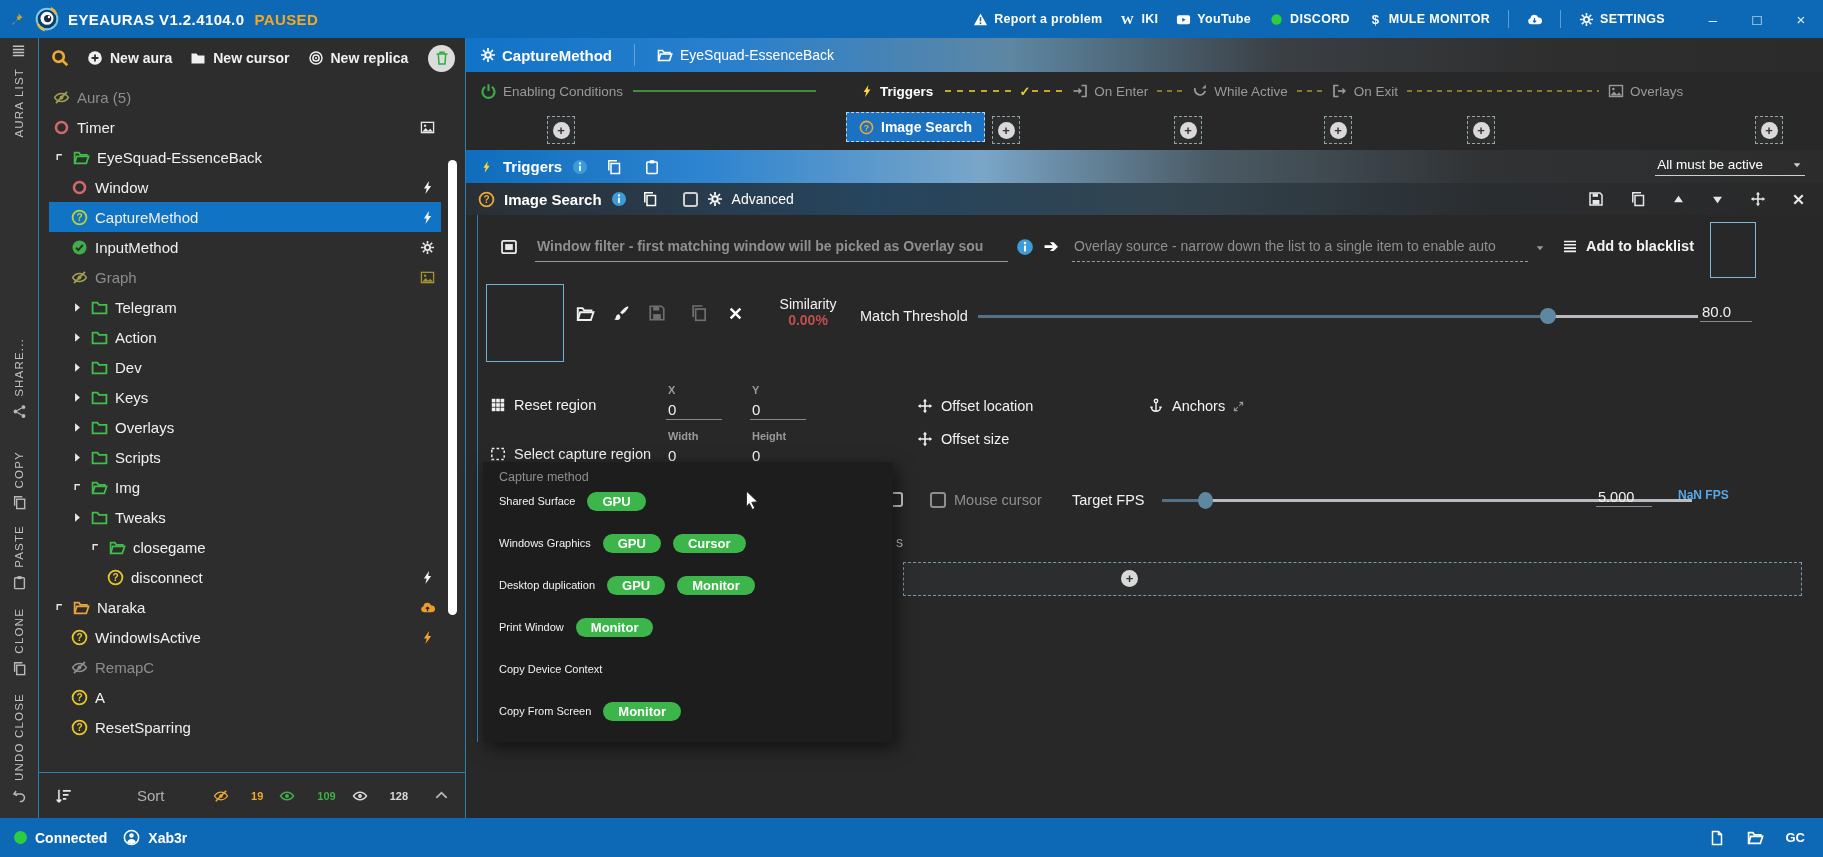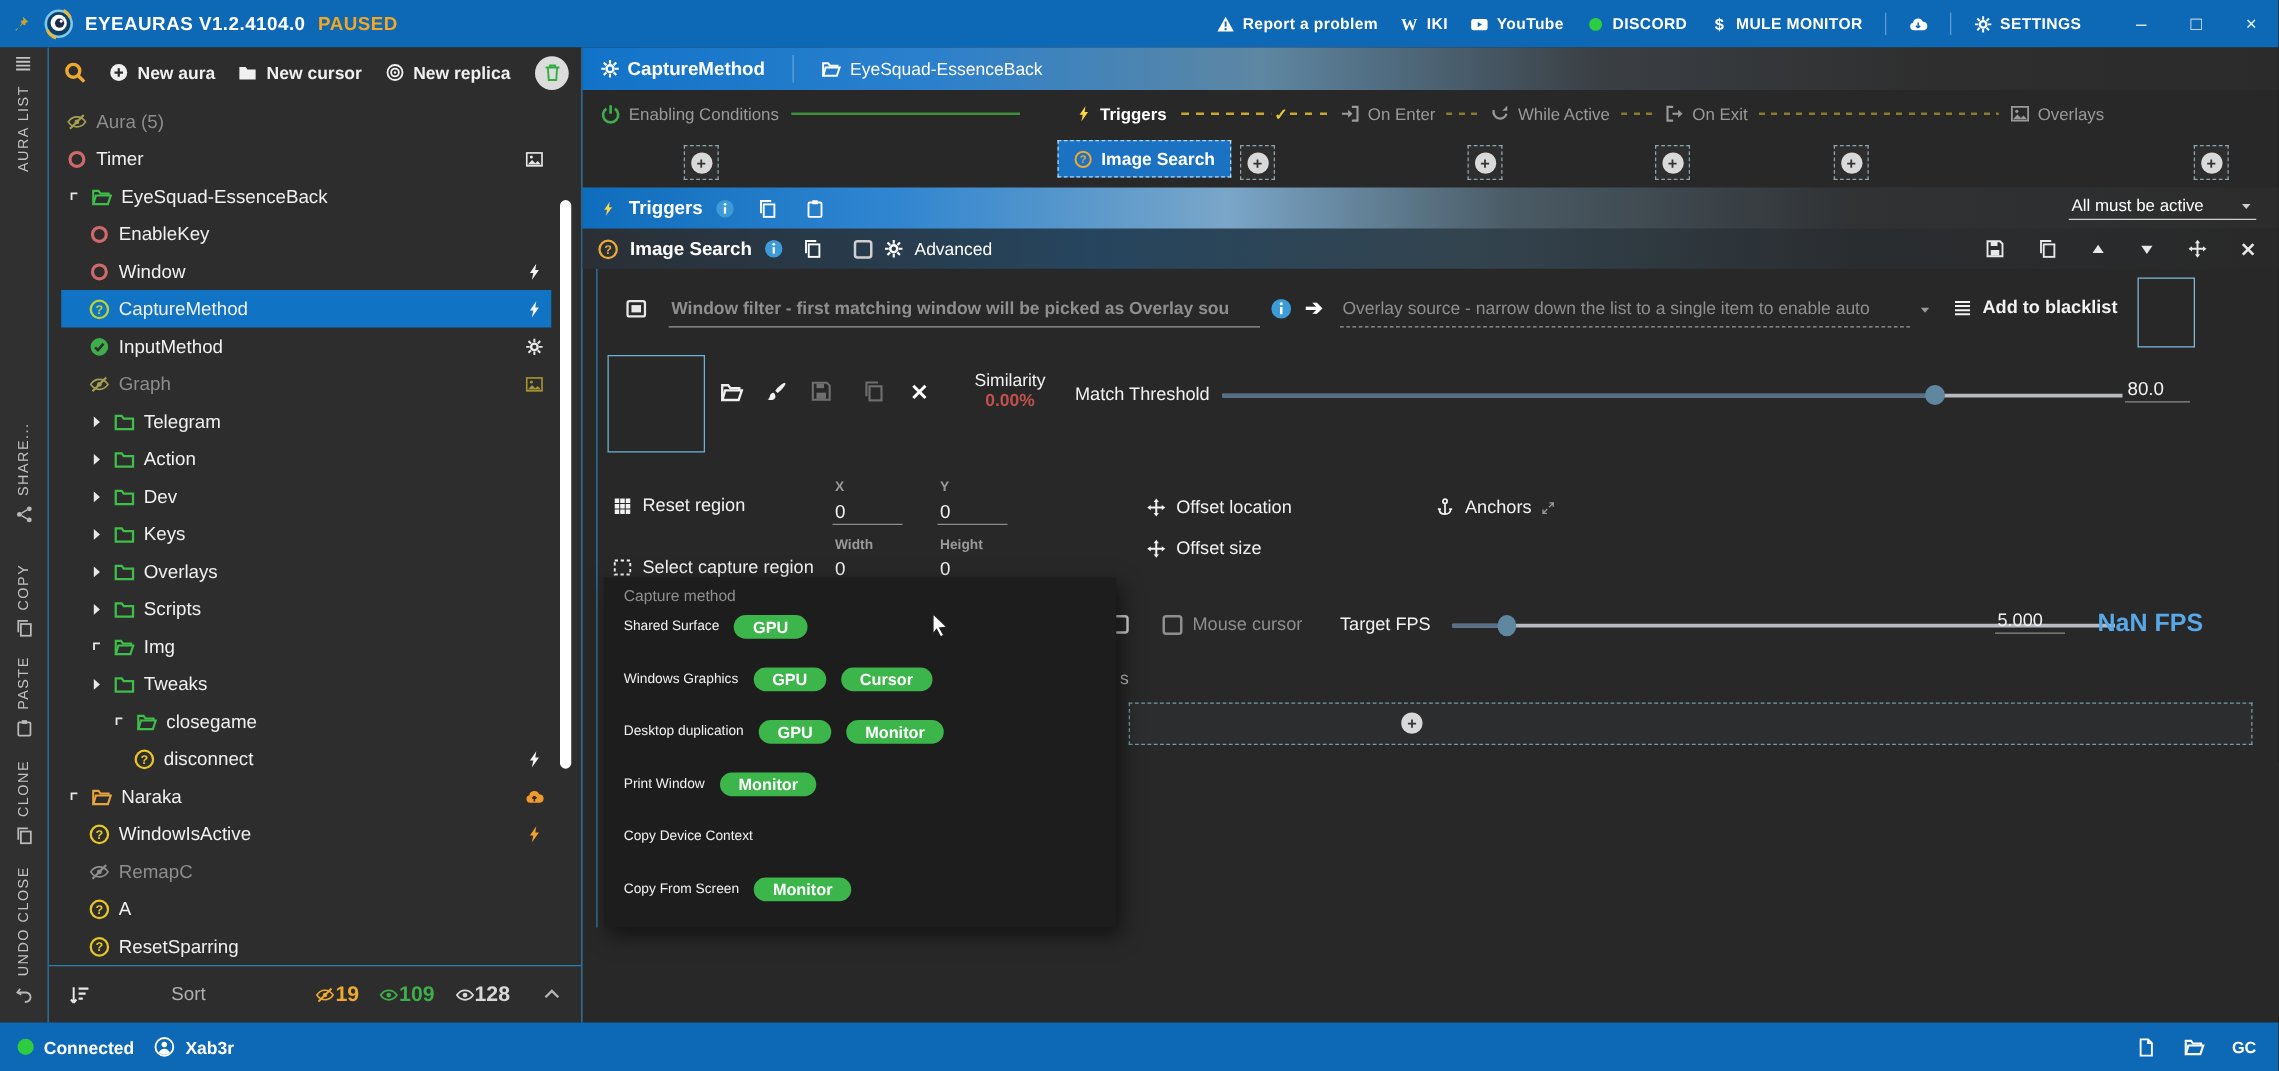--- a/index.html
+++ b/index.html
@@ -35,21 +35,21 @@
   .trow{height:30px;display:flex;align-items:center;margin:0 24px 0 10px;gap:7px;font-size:15px;color:#f0f0f0;}
   .trow .tlabel{white-space:nowrap;}
   .trow.sel{background:#1173c4;}
   .trow.dim .tlabel{color:#8d8d8d;}
   .trow .badge{margin-left:auto;margin-right:6px;}
   .marker{width:13px;height:13px;color:#e8e8e8;}
   .tree-scrollbar{position:absolute;left:409px;top:122px;width:9px;height:455px;border-radius:5px;background:#ffffff;}
   .sb-footer{position:absolute;left:0;top:734px;width:100%;height:46px;border-top:1px solid #2b7fae;
              display:flex;align-items:center;padding:0 16px;box-sizing:border-box;}
   .sb-footer .sortlabel{color:#b0b0b0;font-size:15px;margin-left:64px;}
-  .cnt{display:inline-flex;align-items:center;gap:0;font-size:17px;font-weight:bold;}
+  .cnt{display:inline-flex;align-items:center;gap:22px;font-size:11px;font-weight:bold;}
 
   
   .statusbar{position:absolute;left:0;top:818px;width:1823px;height:39px;background:#0d69b5;
              display:flex;align-items:center;padding:0 18px 0 14px;box-sizing:border-box;}
   .statusbar .lbl{font-size:14px;font-weight:bold;color:#fff;margin-left:8px;}
   .sb-right{margin-left:auto;display:flex;align-items:center;gap:22px;color:#fff;}
 
   
   .tabbar{position:absolute;left:466px;top:38px;width:1357px;height:34px;
           background:linear-gradient(90deg,#1173c8 0%,#2a80cd 20%,#5e87a3 40%,#3a3f44 60%,#2e2e2e 80%,#2b2b2b 100%);
@@ -345,28 +345,20 @@
             </svg>
           </span>
           <span class="tlabel">EyeSquad-EssenceBack</span>
         </div>
         <div class="trow" style="padding-left: 22px;">
           <span class="ic" style="width: 17px; height: 17px; color: rgb(208, 106, 106);">
             <svg viewBox="0 0 16 16" xmlns="http://www.w3.org/2000/svg">
               <circle cx="8" cy="8" r="5.2" fill="none" stroke="currentColor" stroke-width="2.4"></circle>
             </svg>
           </span>
-          <span class="tlabel">EnableKey</span>
-        </div>
-        <div class="trow" style="padding-left: 22px;">
-          <span class="ic" style="width: 17px; height: 17px; color: rgb(208, 106, 106);">
-            <svg viewBox="0 0 16 16" xmlns="http://www.w3.org/2000/svg">
-              <circle cx="8" cy="8" r="5.2" fill="none" stroke="currentColor" stroke-width="2.4"></circle>
-            </svg>
-          </span>
           <span class="tlabel">Window</span>
           <span class="ic badge" style="width: 15px; height: 15px; color: rgb(245, 245, 245);">
             <svg viewBox="0 0 16 16" xmlns="http://www.w3.org/2000/svg">
               <path d="M9.6 1L4.2 9h2.9l-1.3 6L11.9 6.4H8.8z" fill="currentColor"></path>
             </svg>
           </span>
         </div>
         <div class="trow sel" style="padding-left: 22px;">
           <span class="ic" style="width: 17px; height: 17px; color: rgb(184, 212, 53);">
             <svg viewBox="0 0 16 16" xmlns="http://www.w3.org/2000/svg">
@@ -1025,21 +1017,21 @@
 
   <span class="cb abs" style="left:886px;top:492px;width:17px;"></span>
   <span class="cb abs" style="left:930px;top:492px;width:16px;height:16px;border-color:#8f8f8f;"></span>
   <span class="abs" style="left:954px;top:492px;font-size:14.5px;color:#8f8f8f;">Mouse cursor</span>
   <span class="abs wlabel" style="left:1072px;top:492px;">Target FPS</span>
   <div class="slider abs" style="left:1162px;top:499px;width:530px;">
     <span class="fill" style="width:43px;"></span>
     <span class="knob" style="left:36px;"></span>
   </div>
   <input class="numfield abs" style="left: 1596px; top: 488px; width: 52px; font-size: 14.5px;" value="5.000">
-  <span class="abs" style="left:1678px;top:488px;font-size:20px;font-weight:bold;color:#58a8e8;">NaN FPS</span>
+  <span class="abs" style="left:1678px;top:488px;font-size:12px;font-weight:bold;color:#58a8e8;">NaN FPS</span>
 
   <span class="abs" style="left:896px;top:534px;font-size:14px;color:#bdbdbd;">s</span>
 
   <div class="dashedbox">
     <span class="pluscirc" style="position:absolute;left:217px;top:7px;">+</span>
   </div>
 
   <div class="capture-menu">
     <div class="cm-label">Capture method</div>
     <div id="cm-items">

